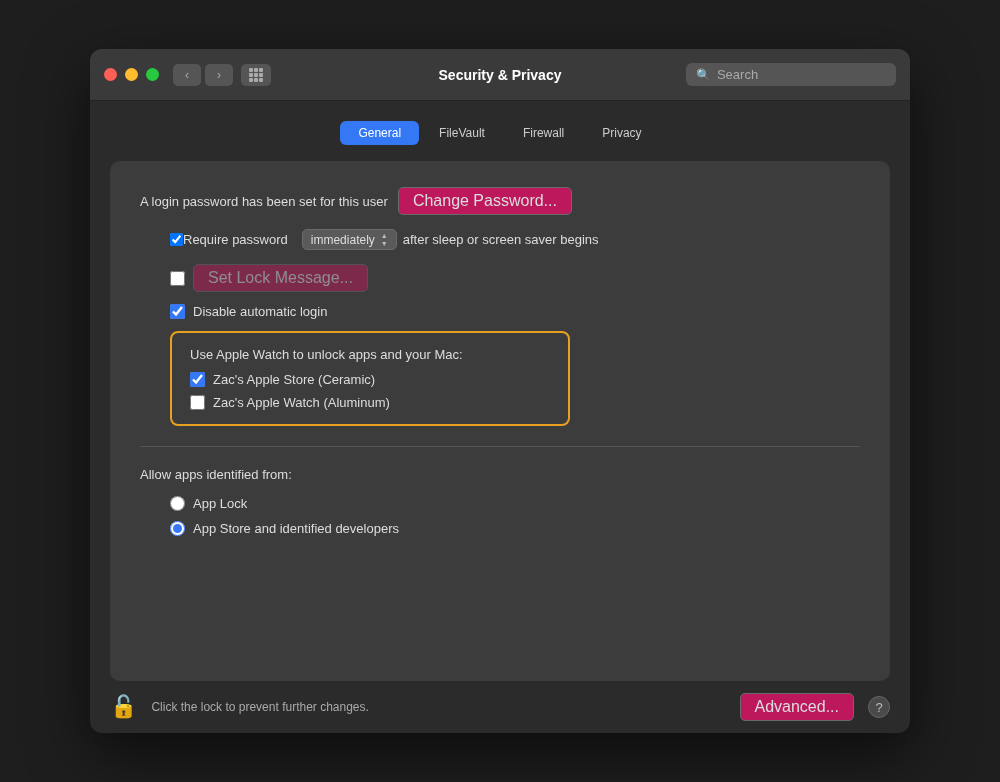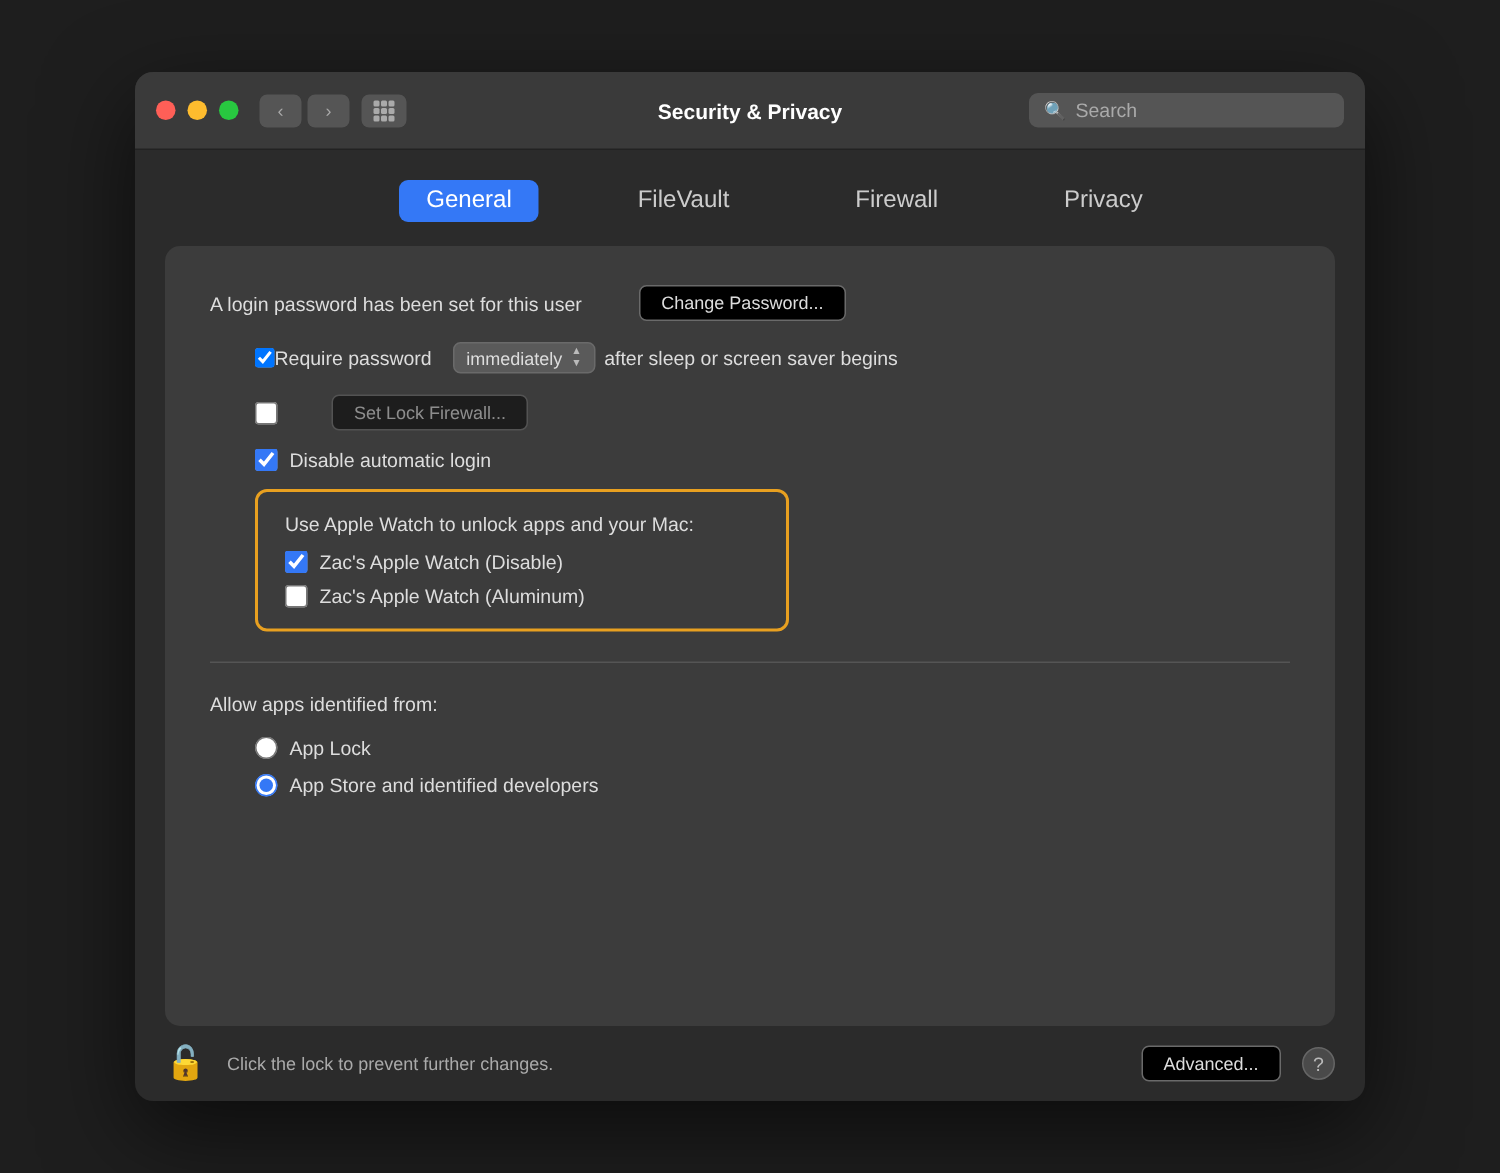--- a/index.html
+++ b/index.html
@@ -141,25 +141,24 @@
     .tab-bar {
       display: flex;
       justify-content: center;
       gap: 2px;
       margin-bottom: 16px;
     }
 
     .tab {
       padding: 5px 18px;
       border-radius: 6px;
-      font-size: 16px;
+      font-size: 12px;
       color: #ccc;
       cursor: pointer;
       user-select: none;
-      margin-left: 46px;
     }
 
     .tab.active {
       background: #3478f6;
       color: #fff;
     }
 
     
     .panel {
       background: #3c3c3c;
@@ -177,29 +176,28 @@
       color: #ddd;
     }
 
     .row-label {
       flex: 0 0 auto;
       margin-right: 10px;
     }
 
     
     .btn {
-      background: #000000;
+      background: #be185d;
       border: 1px solid #6a6a6a;
       border-radius: 5px;
       color: #ddd;
       padding: 4px 14px;
-      font-size: 12px;
+      font-size: 16px;
       cursor: pointer;
       user-select: none;
-      margin-left: 28px;
     }
 
     
     .dropdown {
       display: flex;
       align-items: center;
       background: #5a5a5a;
       border: 1px solid #6a6a6a;
       border-radius: 5px;
       padding: 2px 8px;
@@ -242,21 +240,21 @@
       cursor: pointer;
     }
 
     
     .watch-box {
       border: 2px solid #e8a020;
       border-radius: 8px;
       padding: 14px 18px;
       margin-left: 30px;
       margin-bottom: 20px;
-      width: 356px;
+      width: 400px;
     }
 
     .watch-box-title {
       font-size: 13px;
       color: #ddd;
       margin-bottom: 10px;
     }
 
     
     .divider {
@@ -385,33 +383,33 @@
           <div class="chevrons">
             <span>▲</span>
             <span>▼</span>
           </div>
         </div>
         <span>after sleep or screen saver begins</span>
       </div>
 
       <div class="checkbox-row">
         <input type="checkbox" style="">
-        <button class="btn" style="opacity:0.5; cursor:default;">Set Lock Firewall...</button>
+        <button class="btn" style="opacity:0.5; cursor:default;">Set Lock Message...</button>
       </div>
 
       <div class="checkbox-row">
         <input type="checkbox" checked="" style="">
         <span>Disable automatic login</span>
       </div>
 
       <div class="watch-box">
         <div class="watch-box-title">Use Apple Watch to unlock apps and your Mac:</div>
         <div class="checkbox-row" style="margin-left:0; margin-bottom:8px;">
           <input type="checkbox" checked="" style="">
-          <span>Zac's Apple Watch (Disable)</span>
+          <span>Zac's Apple Store (Ceramic)</span>
         </div>
         <div class="checkbox-row" style="margin-left:0; margin-bottom:0;">
           <input type="checkbox" style="">
           <span>Zac's Apple Watch (Aluminum)</span>
         </div>
       </div>
 
       <div class="divider"></div>
 
       <div class="section-label">Allow apps identified from:</div>

